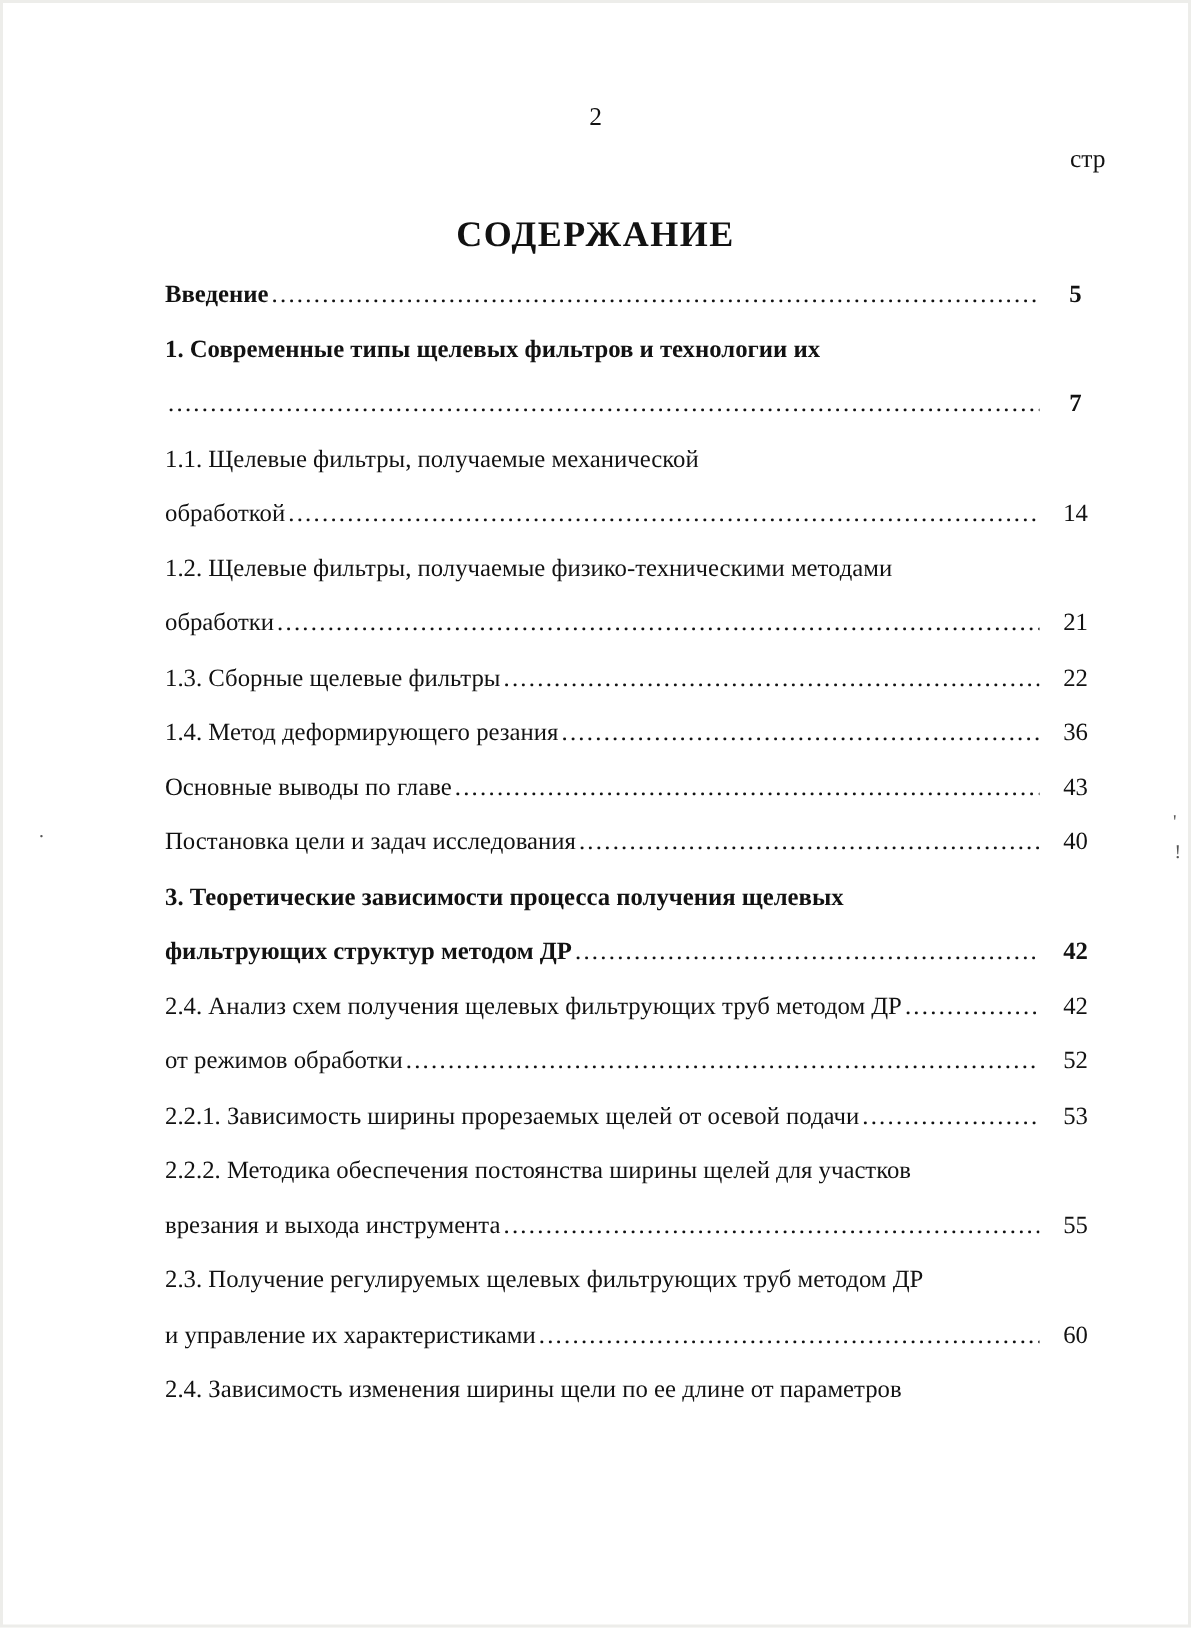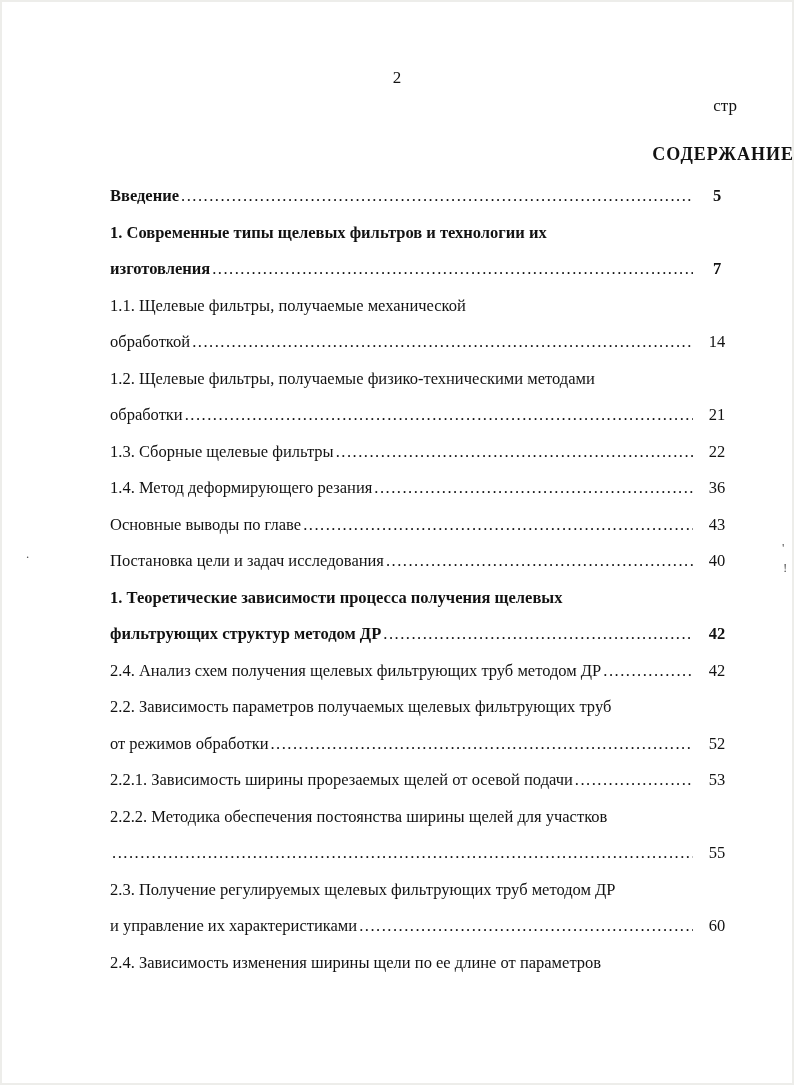--- a/index.html
+++ b/index.html
@@ -35,22 +35,22 @@
     right: 57px;
     font-size: 17px;
     text-align: right;
   }
   .title {
     position: absolute;
     top: 144px;
     left: 0;
     width: 100%;
     margin: 0;
-    text-align: right;
-    font-size: 18px;
+    text-align: center;
+    font-size: 24px;
     font-weight: bold;
     letter-spacing: 1px;
   }
   .toc {
     position: absolute;
     top: 178px;
     left: 110px;
     right: 55px;
   }
   .entry { font-weight: normal; }
@@ -101,21 +101,20 @@
           <span class="text">Введение</span>
           <span class="leader">............................................................................................................................................................................................................................................................................................................</span>
           <span class="num">5</span>
         </div>
       </div>
       <div class="entry bold">
         <div class="line">
           <span class="text">1. Современные типы щелевых фильтров и технологии их</span>
         </div>
         <div class="line">
-          <span class="text">изготовления</span>
           <span class="leader">............................................................................................................................................................................................................................................................................................................</span>
           <span class="num">7</span>
         </div>
       </div>
       <div class="entry">
         <div class="line">
           <span class="text">1.1. Щелевые фильтры, получаемые механической</span>
         </div>
         <div class="line">
           <span class="text">обработкой</span>
@@ -156,57 +155,55 @@
       </div>
       <div class="entry">
         <div class="line">
           <span class="text">Постановка цели и задач исследования</span>
           <span class="leader">............................................................................................................................................................................................................................................................................................................</span>
           <span class="num">40</span>
         </div>
       </div>
       <div class="entry bold">
         <div class="line">
-          <span class="text">1. Теоретические зависимости процесса получения щелевых</span>
+          <span class="text">3. Теоретические зависимости процесса получения щелевых</span>
         </div>
         <div class="line">
           <span class="text">фильтрующих структур методом ДР</span>
           <span class="leader">............................................................................................................................................................................................................................................................................................................</span>
           <span class="num">42</span>
         </div>
       </div>
       <div class="entry">
         <div class="line">
           <span class="text">2.4. Анализ схем получения щелевых фильтрующих труб методом ДР</span>
           <span class="leader">............................................................................................................................................................................................................................................................................................................</span>
           <span class="num">42</span>
         </div>
       </div>
       <div class="entry">
         <div class="line">
-          <span class="text">2.2. Зависимость параметров получаемых щелевых фильтрующих труб</span>
-        </div>
-        <div class="line">
           <span class="text">от режимов обработки</span>
           <span class="leader">............................................................................................................................................................................................................................................................................................................</span>
           <span class="num">52</span>
         </div>
       </div>
       <div class="entry">
         <div class="line">
           <span class="text">2.2.1. Зависимость ширины прорезаемых щелей от осевой подачи</span>
           <span class="leader">............................................................................................................................................................................................................................................................................................................</span>
           <span class="num">53</span>
         </div>
       </div>
       <div class="entry">
         <div class="line">
           <span class="text">2.2.2. Методика обеспечения постоянства ширины щелей для участков</span>
         </div>
         <div class="line">
+          <span class="text">врезания и выхода инструмента</span>
           <span class="leader">............................................................................................................................................................................................................................................................................................................</span>
           <span class="num">55</span>
         </div>
       </div>
       <div class="entry">
         <div class="line">
           <span class="text">2.3. Получение регулируемых щелевых фильтрующих труб методом ДР</span>
         </div>
         <div class="line">
           <span class="text">и управление их характеристиками</span>

